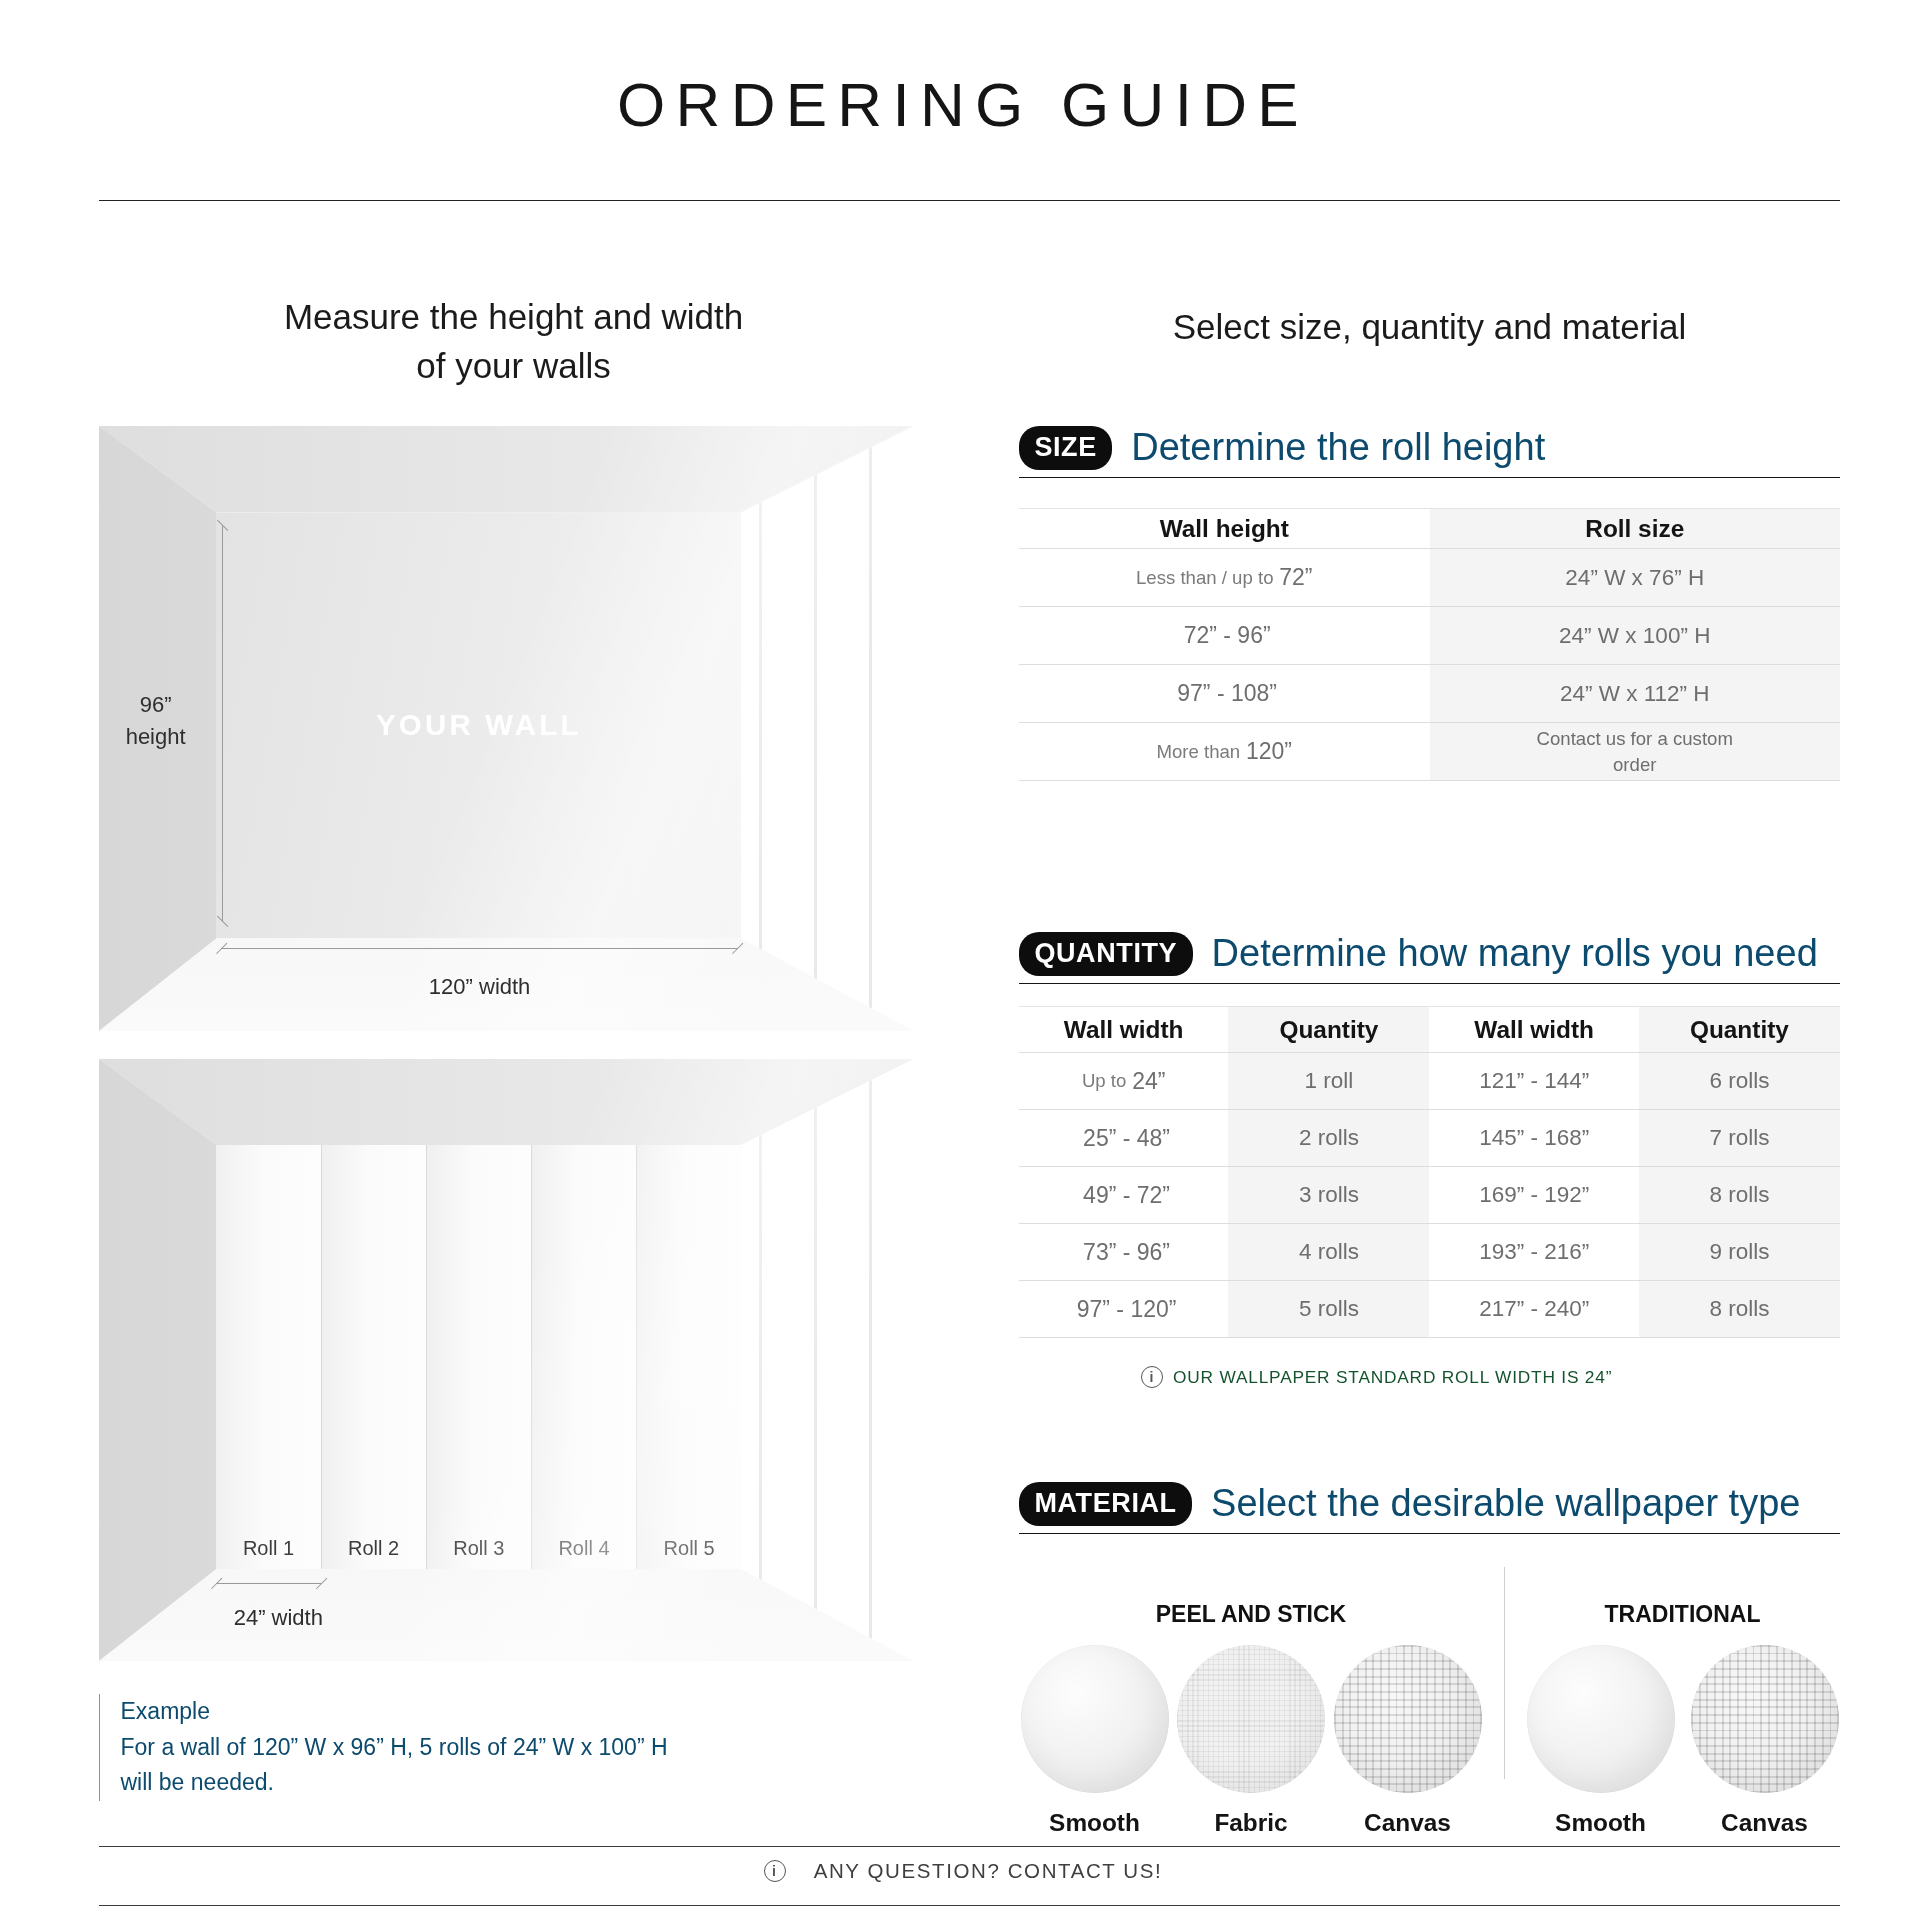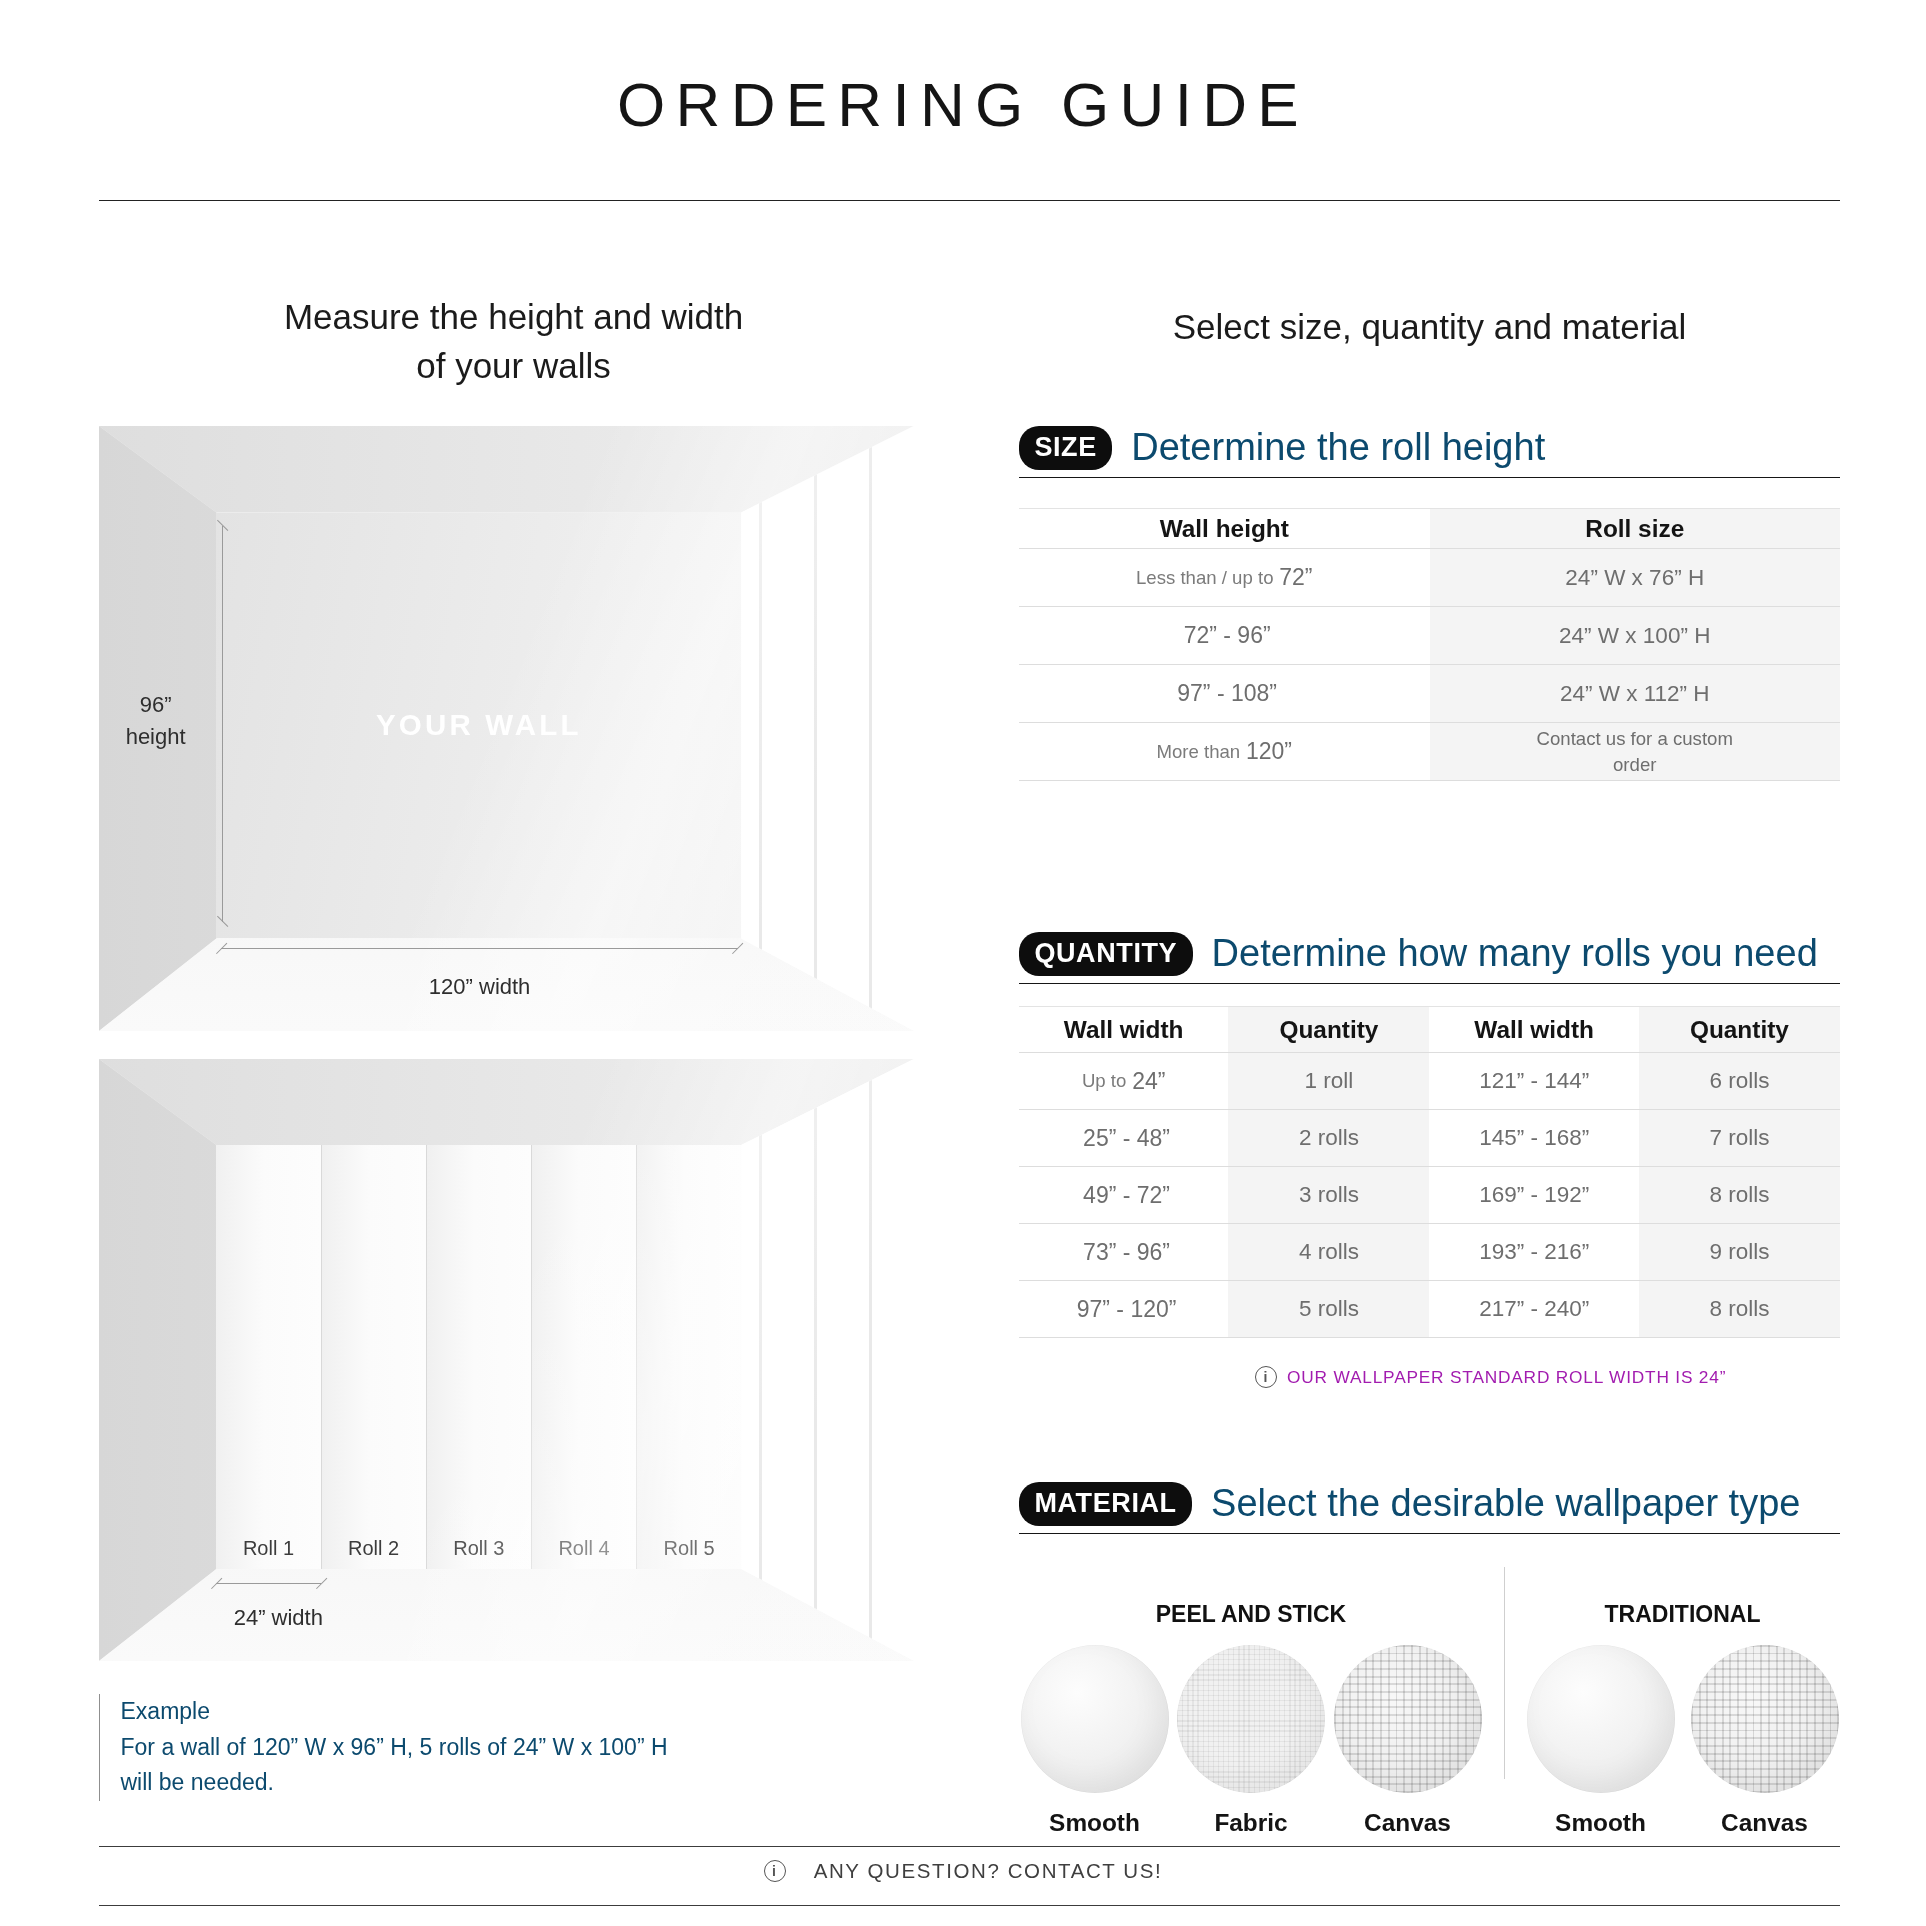--- a/index.html
+++ b/index.html
@@ -88,23 +88,23 @@
   .st-c { width:50%; height:57px;text-align:center; }
   .t-head .st-c { height:39px; }
   .qt-c1,.qt-c3 { width:25.5%; } .qt-c2,.qt-c4 { width:24.5%; }
   .qty-table .t-cell { height:56px; }
   .qty-table .t-head .t-cell { height:45px; }
   .pfx { font-size:18.6px; color:#7b7b7b; margin-right:5.8px; }
   .val { font-size:23px; }
   .small-note-cell { font-size:18.6px; line-height:1.35; max-width:199px; display:inline-block; }
 
   
-  .qty-note { position:absolute; top:1366px; left:1080px; width:821px; display:flex;
+  .qty-note { position:absolute; top:1366px; left:966px; width:821px; display:flex;
     align-items:center; justify-content:center; gap:10.3px; font-size:17.3px; letter-spacing:0.8px;
-    color:#a21caf; font-weight:500; }
+    color:#14532d; font-weight:500; }
   .info-icon { display:inline-flex; align-items:center; justify-content:center;
     width:22px; height:22px; border:1.3px solid #555; border-radius:50%; flex:0 0 auto; }
   .info-icon::before { content:"i"; font-size:14px; font-weight:600; color:#555; }
 
   
   .material-body { position:absolute; top:1557px; left:1019px; width:821px; height:257px; }
   .mat-group { position:absolute; top:0; }
   .mat-group-1 { left:0; width:464px; }
   .mat-group-2 { left:506px; width:315px; }
   .mat-name { text-align:center; font-size:23px; font-weight:700; color:#111; height:29.5px;margin-top:44px; }

